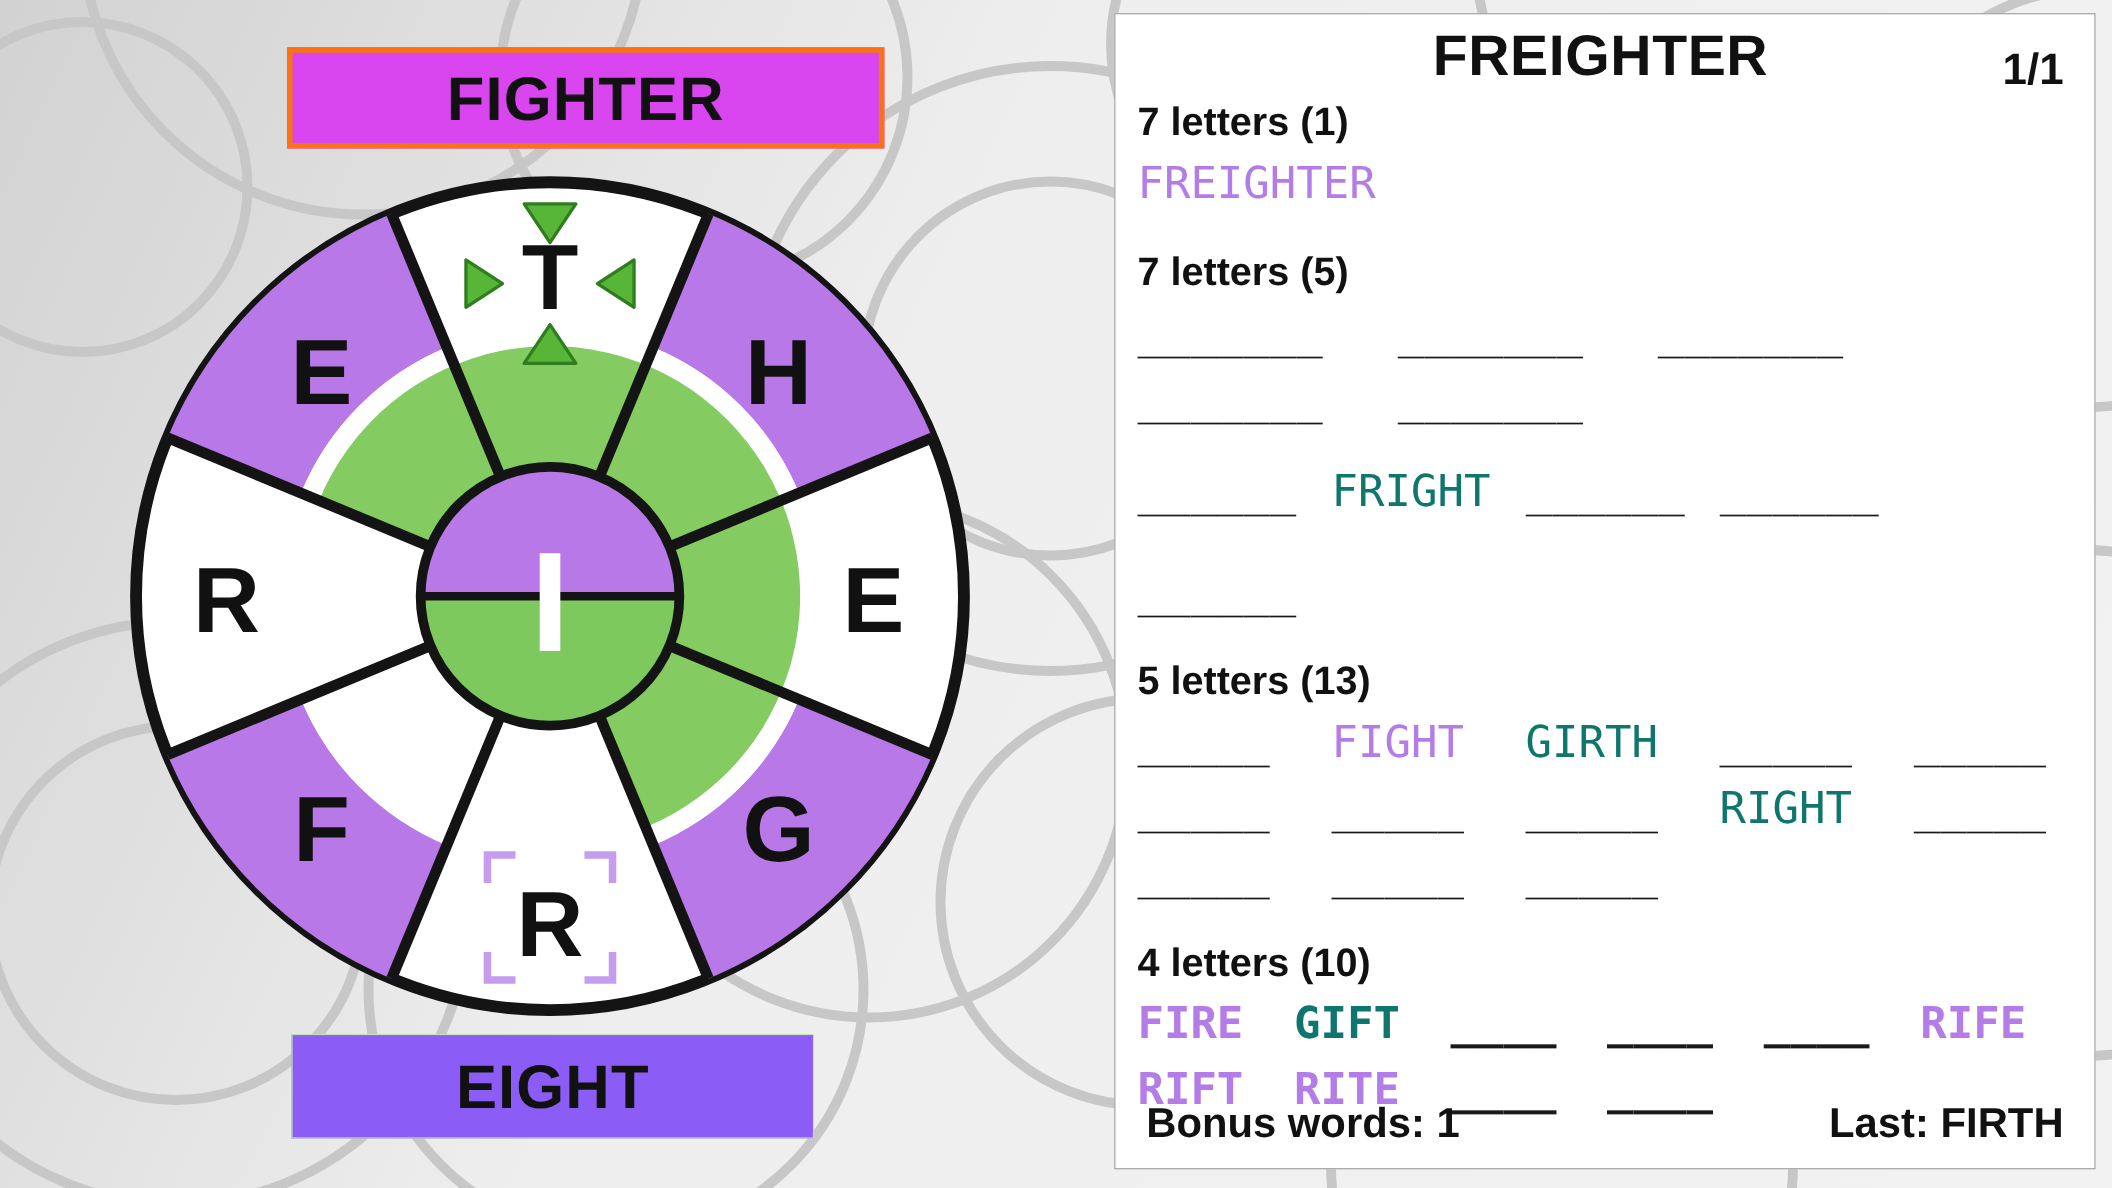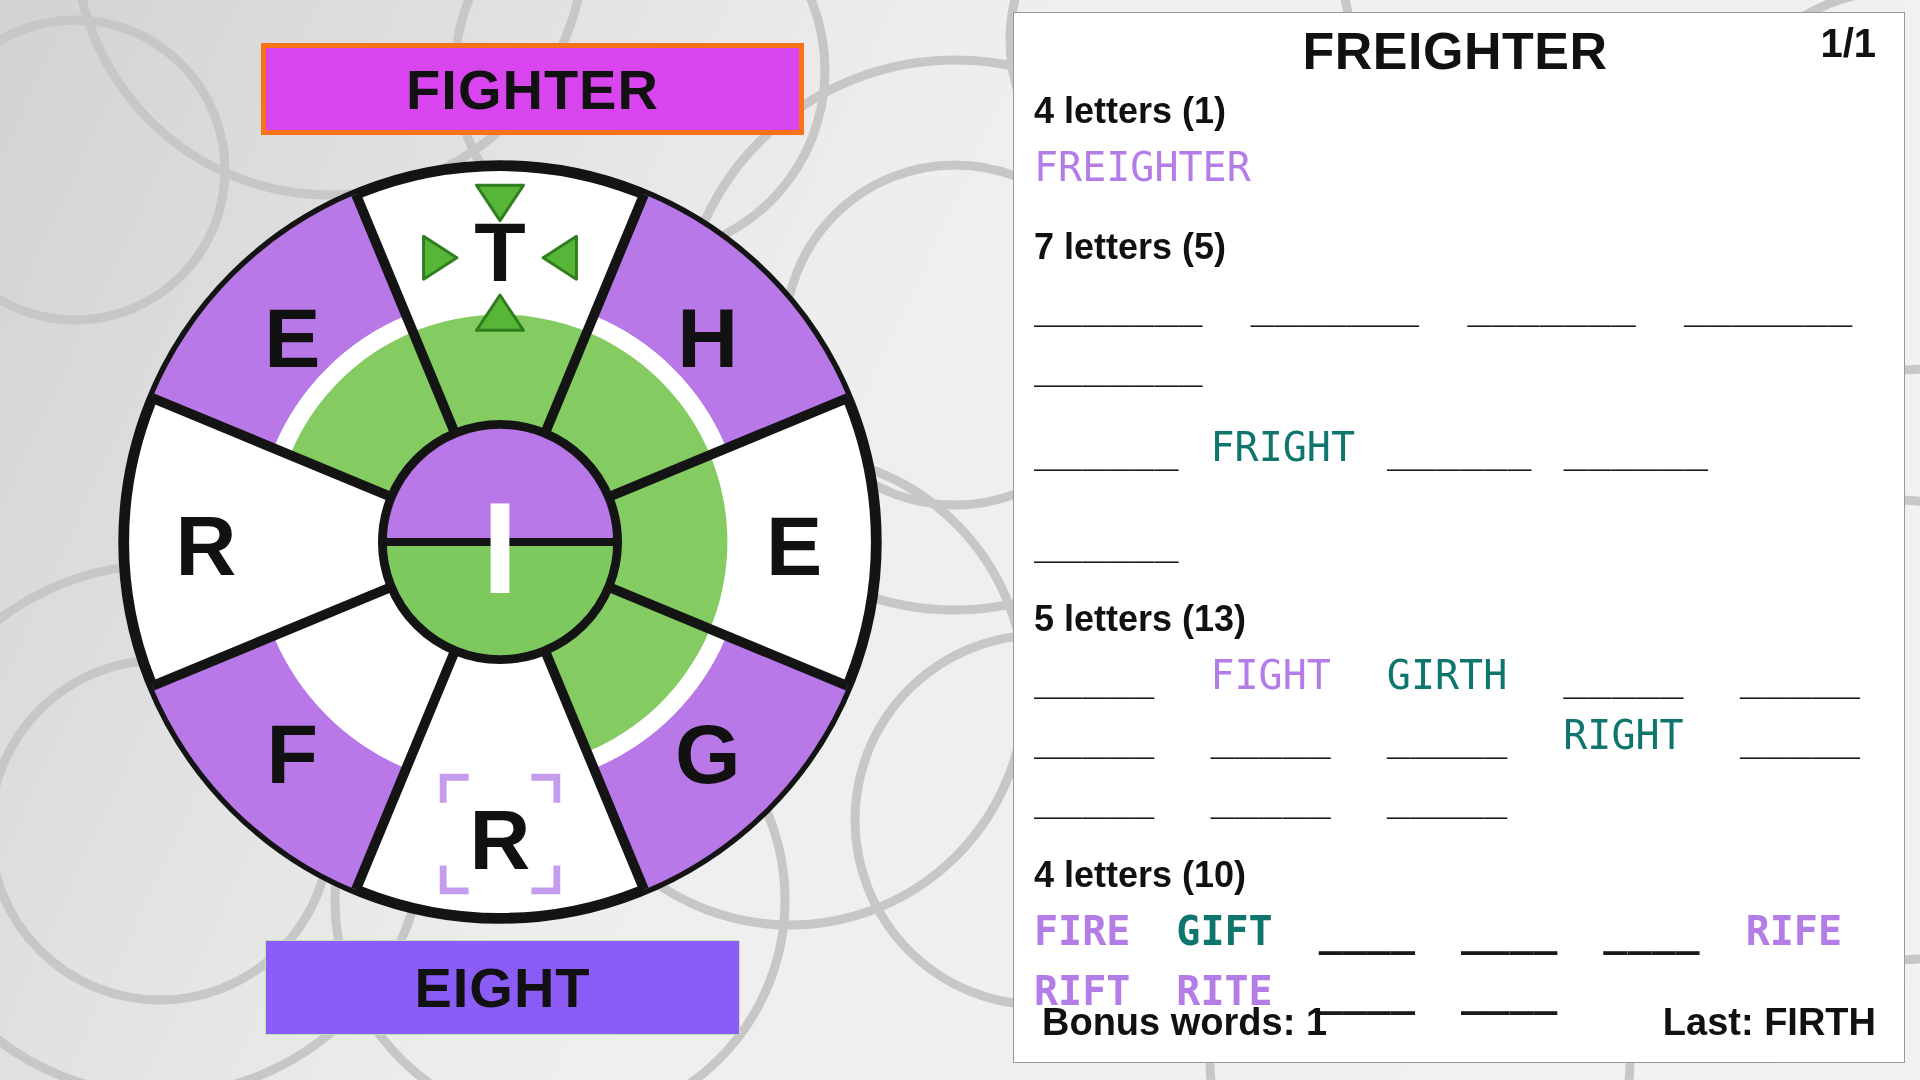--- a/index.html
+++ b/index.html
@@ -34,31 +34,31 @@
 
   
   #panel {
     position: absolute; z-index: 2;
     left: 1013px; top: 12px; width: 892px; height: 1051px;
     background: #ffffff; border: 1px solid #999;
     padding: 8px 28px 20px 20px;
   }
   #title-row { position: relative; text-align: center; height: 64px; }
   #panel-title { font-weight: bold; font-size: 52px; letter-spacing: 0.5px; display: inline-block; }
-  #page-indicator { position: absolute; right: 0; top: 0; font-weight: bold; font-size: 40px; margin-left: 46px; }
+  #page-indicator { position: absolute; right: 0; top: 20px; font-weight: bold; font-size: 40px; margin-left: 46px; }
 
   .section { margin-bottom: 24px; }
   .sec-head { font-weight: bold; font-size: 36px; line-height: 52px; color: #111; }
   .words {
     display: flex; flex-wrap: wrap; align-items: baseline;
     font-family: "DejaVu Sans Mono", monospace;
     font-size: 40px; line-height: 60px;
   }
   .len9 .words { column-gap: 40px; }
-  .len7 .words { column-gap: 48px; }
+  .len7 .words { column-gap: 68px; }
   .len6 .words { column-gap: 22px; gap: 32px; }
   .len5 .words { column-gap: 56px; }
   .len4 .words { column-gap: 46px; font-weight: bold; }
   .word.by-blank  { color: #1a1a1a; }
   .word.by-purple { color: #b47ce6; }
   .word.by-green  { color: #0f766e; }
 
   #bonus-row {
     position: absolute; left: 28px; right: 28px; bottom: 18px;
     display: flex; justify-content: space-between;
@@ -154,21 +154,21 @@
 </div>
 
 <div id="panel">
   <div id="title-row">
     <span id="panel-title">FREIGHTER</span>
     <span id="page-indicator">1/1</span>
   </div>
 
   <div id="word-sections">
       <div class="section len9">
-        <div class="sec-head">4 letters (1)</div>
+        <div class="sec-head">7 letters (1)</div>
         <div class="words">
           <span class="word by-purple">FREIGHTER</span>
         </div>
       </div>
       <div class="section len7">
         <div class="sec-head">7 letters (5)</div>
         <div class="words">
           <span class="word by-blank">_______</span>
           <span class="word by-blank">_______</span>
           <span class="word by-blank">_______</span>

